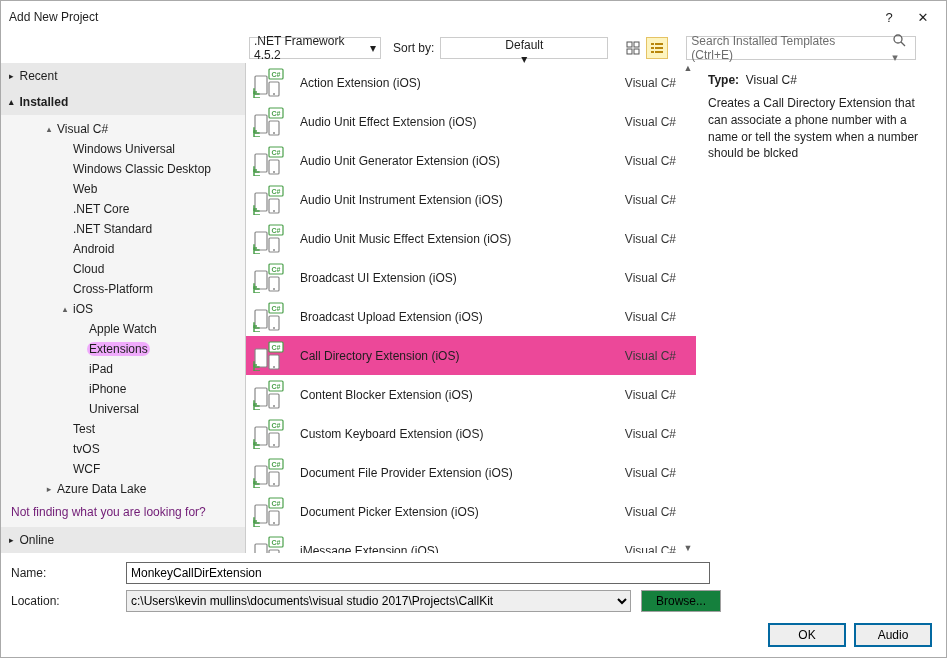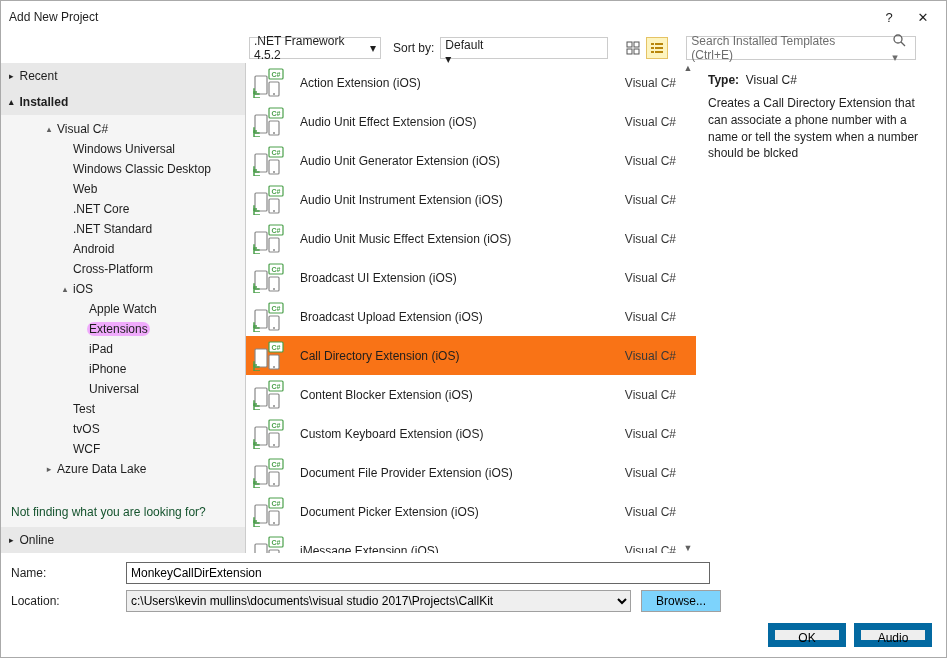--- a/index.html
+++ b/index.html
@@ -4,57 +4,57 @@
 <style>
 * { box-sizing: border-box; font-family: "Segoe UI", Tahoma, sans-serif; }
 body { margin: 0; background: #fff; width: 947px; height: 658px; border: 1px solid #aaa; overflow: hidden; display: flex; flex-direction: column; font-size: 12px; color: #1e1e1e; }
 .titlebar { height: 30px; display: flex; align-items: center; padding: 16px 8px; justify-content: space-between; }
 .titlebar .title { font-size: 12px; }
 .titlebar .ctrls { display: flex; gap: 4px; }
 .titlebar .ctrls span { width: 30px; height: 22px; display: flex; align-items: center; justify-content: center; font-size: 13px; }
 .toolbar { height: 30px; display: flex; align-items: center; padding: 0 8px; gap: 6px; }
 .framework-select { height: 22px; border: 1px solid #ccc; width: 132px; font-size: 12px; display:flex; align-items:center; padding:0 4px; justify-content:space-between; margin-left:240px;}
 .sort-label { margin-left: 6px; }
-.sort-select { height: 22px; border: 1px solid #ccc; width: 168px; font-size: 12px; display:flex; align-items:flex-start; padding:0 4px; justify-content:space-between;flex-direction:column;}
+.sort-select { height: 22px; border: 1px solid #ccc; width: 168px; font-size: 12px; display:flex; align-items:center; padding:0 4px; justify-content:space-between;flex-direction:column;}
 .view-btns { display: flex; gap: 2px; margin-left: 8px;}
 .view-btn { width: 22px; height: 22px; display:flex; align-items:center; justify-content:center; }
 .view-btn.active { background:#fdf4bf; border:1px solid #e5c365;}
 .search { height: 24px; border: 1px solid #ccc; width: 230px; display:flex; align-items:center; padding:0 4px; justify-content:space-between; color:#6d6d6d; margin-left:12px;gap:44px;}
 .main { flex: 1; display: flex; min-height: 0; }
 .sidebar { width: 245px; border-right: 1px solid #ccc; display:flex; flex-direction:column; background:#f5f5f5;}
 .side-section-header { height: 26px; display:flex; align-items:center; padding:0 8px; background:#e8e8e8; gap:6px; cursor:default;}
 .side-section-header.installed { font-weight:600; }
 .tree { flex:1; overflow:auto; padding:4px 0;}
 .tree-item { padding: 2px 0 2px 26px; height:20px; display:flex; align-items:center; cursor:default; white-space:nowrap;}
 .tree-item .arrow { width:12px; display:inline-flex; justify-content:center; font-size:9px; color:#606060;}
 .tree-item .lbl { padding:0 2px;}
 .tree-item.selected .lbl { background:#f0abfc;border-radius:7px; }
 .tree-item.l2 { padding-left:42px;}
 .tree-item.l3 { padding-left:58px;}
 .tree-item.l4 { padding-left:74px;}
-.nfw { padding:8px 10px; color:#14532d; font-size:12px;}
+.nfw { padding:8px 10px; color:#701a75; font-size:12px;}
 .templates { flex:1; overflow:auto; position:relative;}
 .tpl-row { height:39px; display:flex; align-items:center; padding:0 14px 0 6px; gap:10px;}
-.tpl-row.selected { background:#f97316;}
+.tpl-row.selected { background:#ec4899;}
 .tpl-icon { width:38px; height:32px; display:flex; align-items:center; justify-content:center;}
 .tpl-name { flex:1; }
 .tpl-lang { color:#383838; font-size:12px; padding-right:6px;}
 .scroll-ind { position:absolute; right:0; top:0; bottom:0; width:16px; display:flex; flex-direction:column; justify-content:space-between; align-items:center; font-size:9px; color:#606060;}
 .details { width:250px; padding:10px 12px; font-size:12px;}
 .details .type-row { margin-bottom:8px;}
 .details .type-row b { font-weight:600;}
 .footer { padding:6px 10px 10px 10px; }
 .form-row { display:flex; align-items:center; height:28px; gap:10px;}
 .form-row .flabel { width:105px; }
 .form-row input[type=text] { height:22px; border:1px solid #666; padding:0 4px; font-size:12px;}
 .form-row .name-input { width:584px; border:1px solid #3399ff;}
 .form-row select.loc { width:505px; height:22px; border:1px solid #a0a0a0; font-size:12px;}
-.form-row button { height:22px; border:1px solid #a0a0a0; background:#7dd3fc; padding:0 14px; font-size:12px;}
+.form-row button { height:22px; border:1px solid #a0a0a0; background:#15803d; padding:0 14px; font-size:12px;}
 .dlg-btns { display:flex; justify-content:flex-end; gap:8px; margin-top:8px; padding-right:4px;}
-.dlg-btns button { width:78px; height:24px; border:7px solid #0369a1; background:#eee; font-size:12px;}
+.dlg-btns button { width:78px; height:24px; border:2px solid #0369a1; background:#eee; font-size:12px;}
 svg.icon-tpl { width:36px; height:30px;}
 </style>
 </head>
 <body>
 
 <div class="titlebar">
   <span class="title">Add New Project</span>
   <div class="ctrls">
     <span>?</span>
     <span>✕</span>
@@ -137,20 +137,24 @@
         <div class="tree-item l3">
           <span class="arrow"></span>
           <span class="lbl">.NET Standard</span>
         </div>
         <div class="tree-item l3">
           <span class="arrow"></span>
           <span class="lbl">Android</span>
         </div>
         <div class="tree-item l3">
           <span class="arrow"></span>
+          <span class="lbl">Cloud</span>
+        </div>
+        <div class="tree-item l3">
+          <span class="arrow"></span>
           <span class="lbl">Cross-Platform</span>
         </div>
         <div class="tree-item l3">
           <span class="arrow">▴</span>
           <span class="lbl">iOS</span>
         </div>
         <div class="tree-item l4">
           <span class="arrow"></span>
           <span class="lbl">Apple Watch</span>
         </div>

